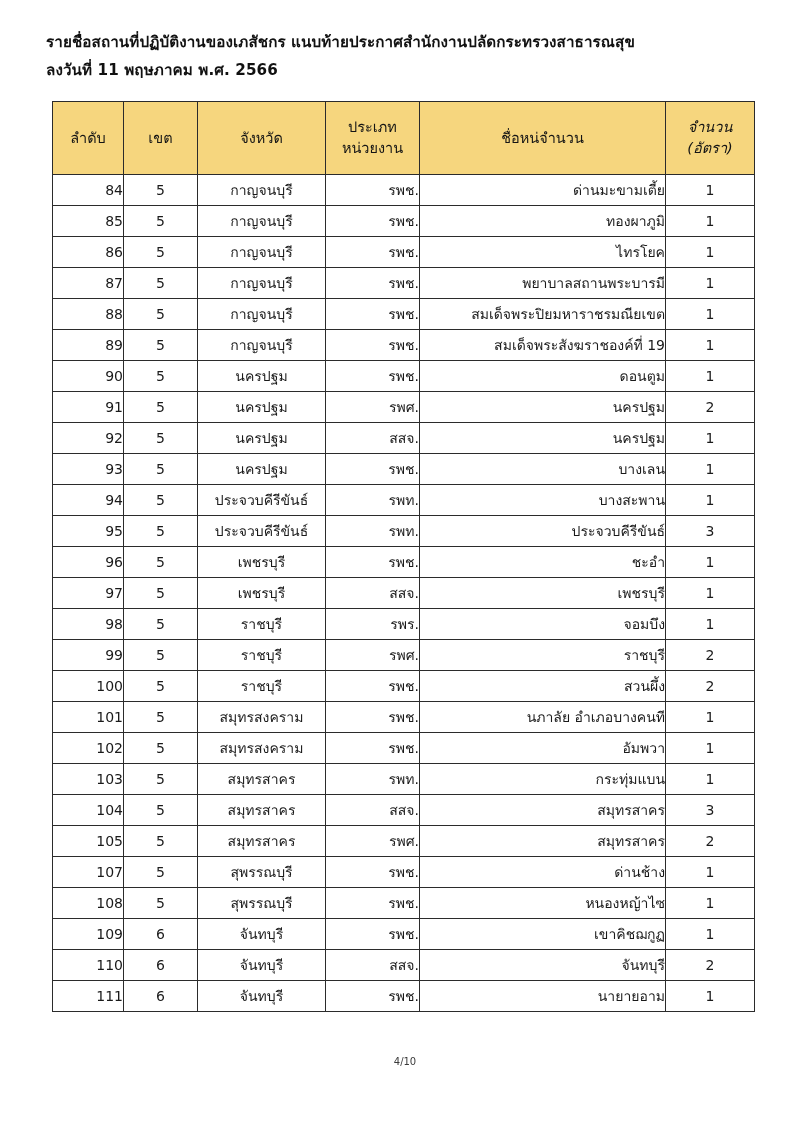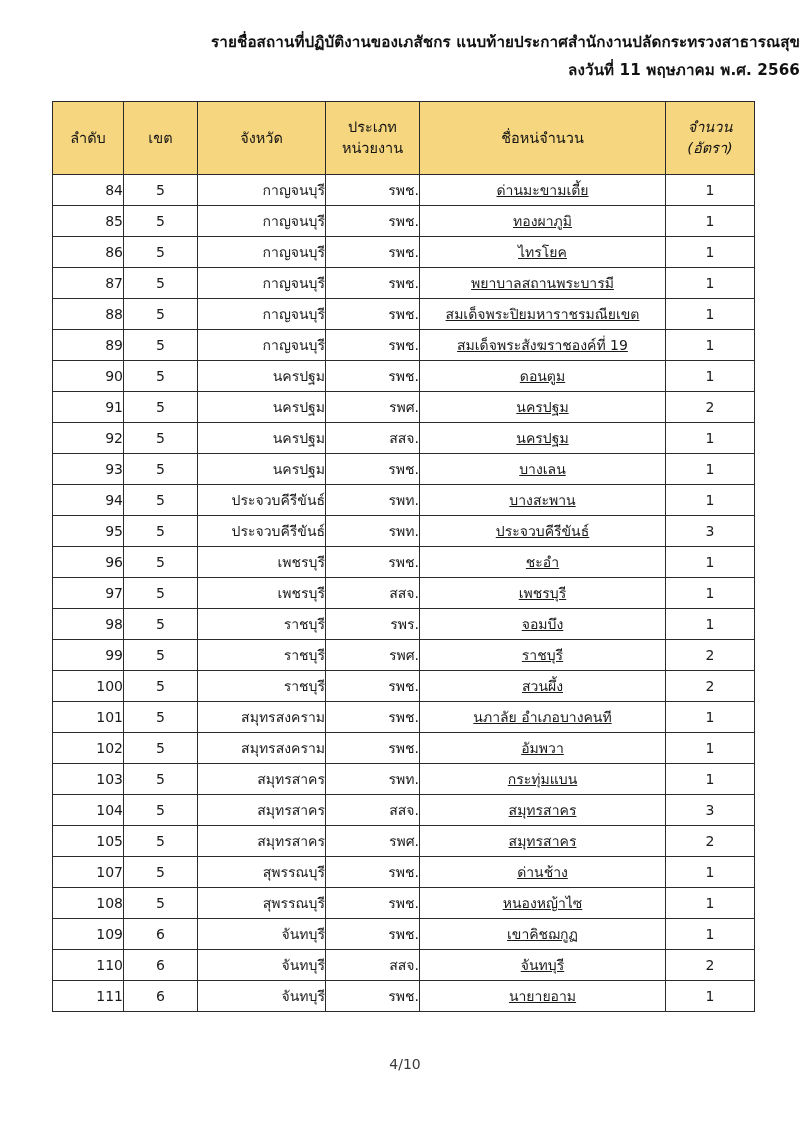--- a/index.html
+++ b/index.html
@@ -17,27 +17,28 @@
   }
   .page {
     width: 800px;
     height: 1132px;
     box-sizing: border-box;
     padding: 0;
     position: relative;
     background: #ffffff;
   }
   .doc-title {
-    text-align: right;
+    text-align: left;
     font-size: 15.2px;
     line-height: 1.62;
     font-weight: 600;
     color: #111111;
     padding-top: 30px;
     letter-spacing: 0.1px;
+    padding-left: 46px;
   }
   .doc-title .line1 { display: block; }
   .doc-title .line2 { display: block; margin-top: 3px; }
 
   .table-wrap {
     position: absolute;
     left: 52px;
     top: 101px;
     width: 696px;
   }
@@ -64,39 +65,39 @@
     display: block;
   }
   tbody td {
     height: 30px;
     font-size: 14px;
     color: #1a1a1a;
     vertical-align: middle;
   }
   td.c-order   { width: 70px;  text-align: right; }
   td.c-zone    { width: 73px;  text-align: center; }
-  td.c-prov    { width: 127px; text-align: right; padding-left: 6px; font-family: Liberation Serif, serif; }
+  td.c-prov    { width: 127px; text-align: center; padding-left: 6px; font-family: Liberation Serif, serif; }
   td.c-type    { width: 93px;  text-align: right; padding-left: 6px; }
-  td.c-unit    { width: 245px; text-align: center; padding-left: 6px; text-decoration: underline; }
+  td.c-unit    { width: 245px; text-align: right; padding-left: 6px; }
   td.c-count   { width: 88px;  text-align: center; }
 
   th.h-order   { width: 70px; }
   th.h-zone    { width: 73px; }
   th.h-prov    { width: 127px; }
   th.h-type    { width: 93px; }
   th.h-unit    { width: 245px; }
   th.h-count   { width: 88px; font-style: italic; }
 
   .page-footer {
     position: absolute;
     left: 10px;
     right: 0;
     top: 1056px;
     text-align: center;
-    font-size: 14px;
+    font-size: 10px;
     color: #3a3a3a;
   }
 </style>
 </head>
 <body>
 
 <div class="page">
 
   <div class="doc-title">
     <span class="line1">รายชื่อสถานที่ปฏิบัติงานของเภสัชกร แนบท้ายประกาศสำนักงานปลัดกระทรวงสาธารณสุข</span>

